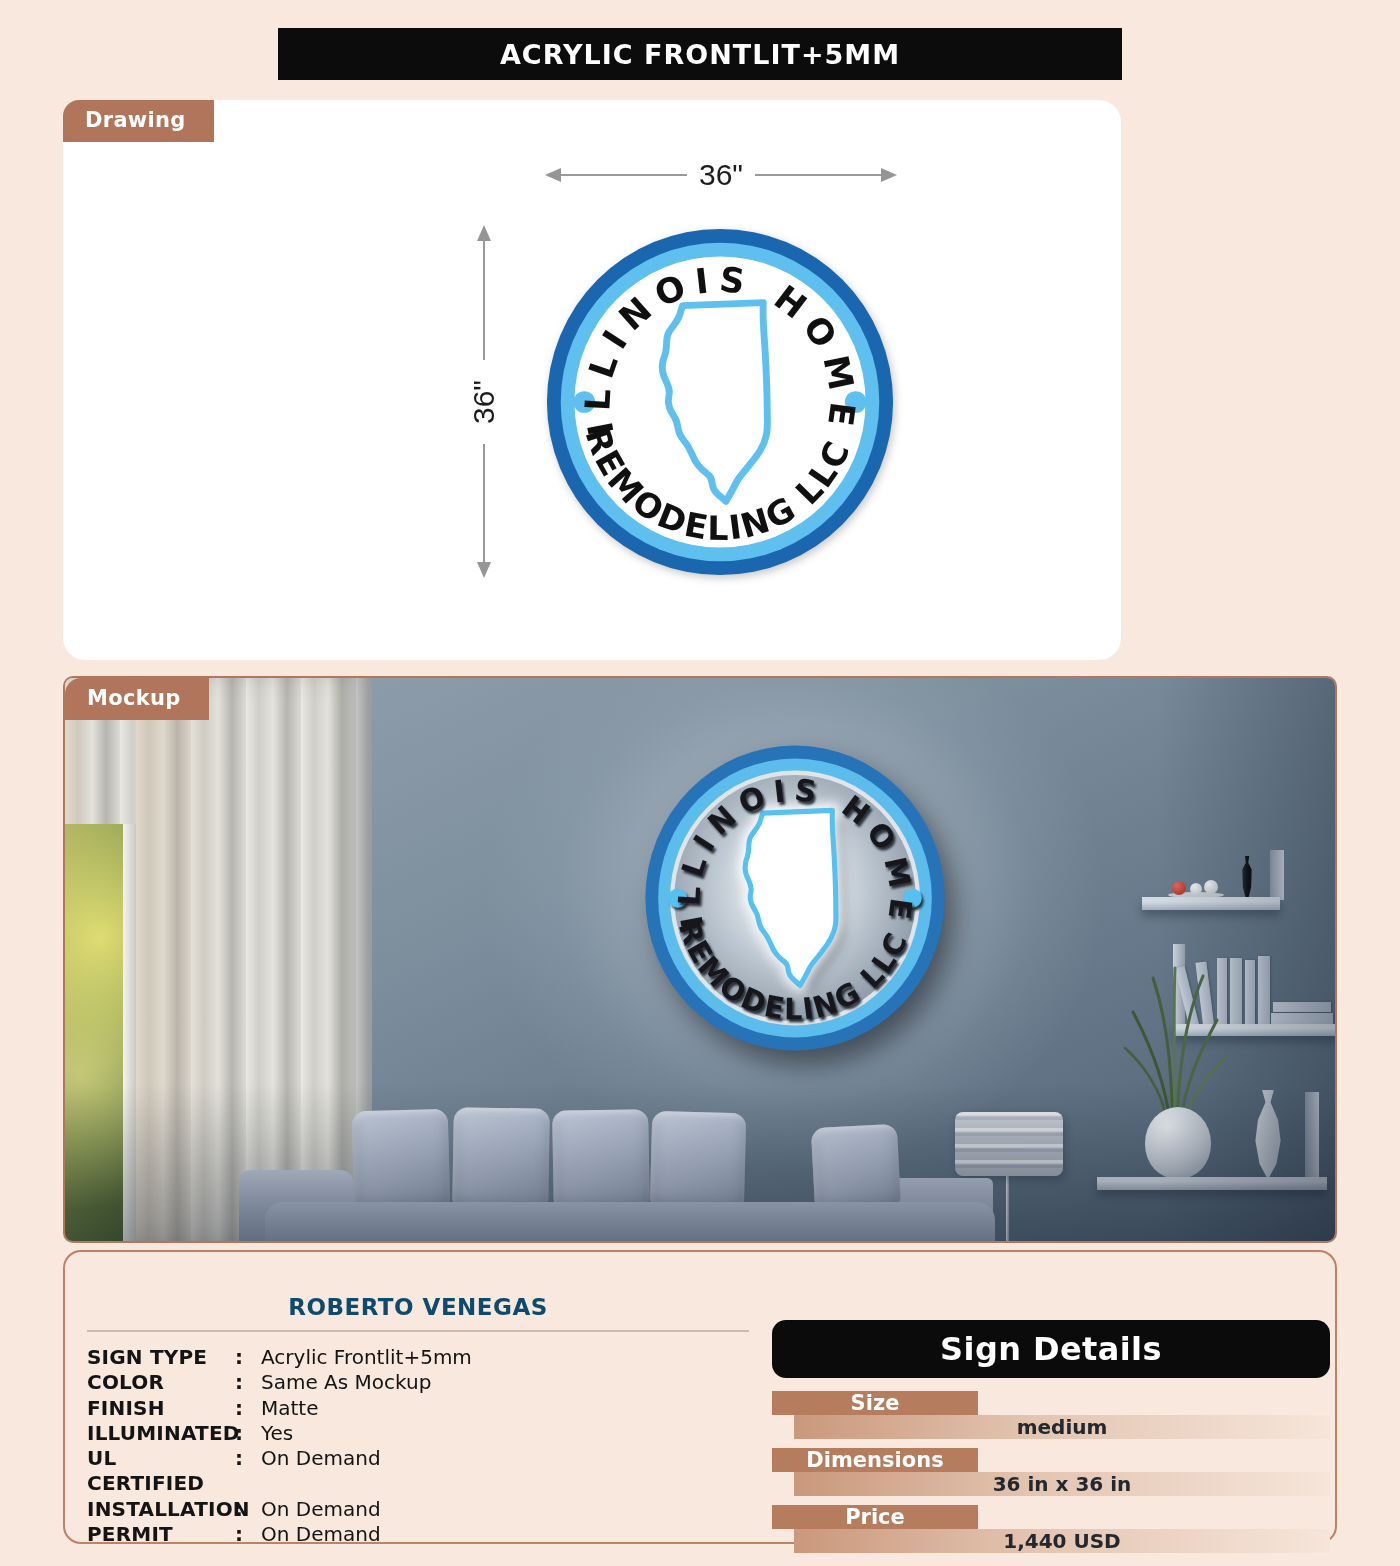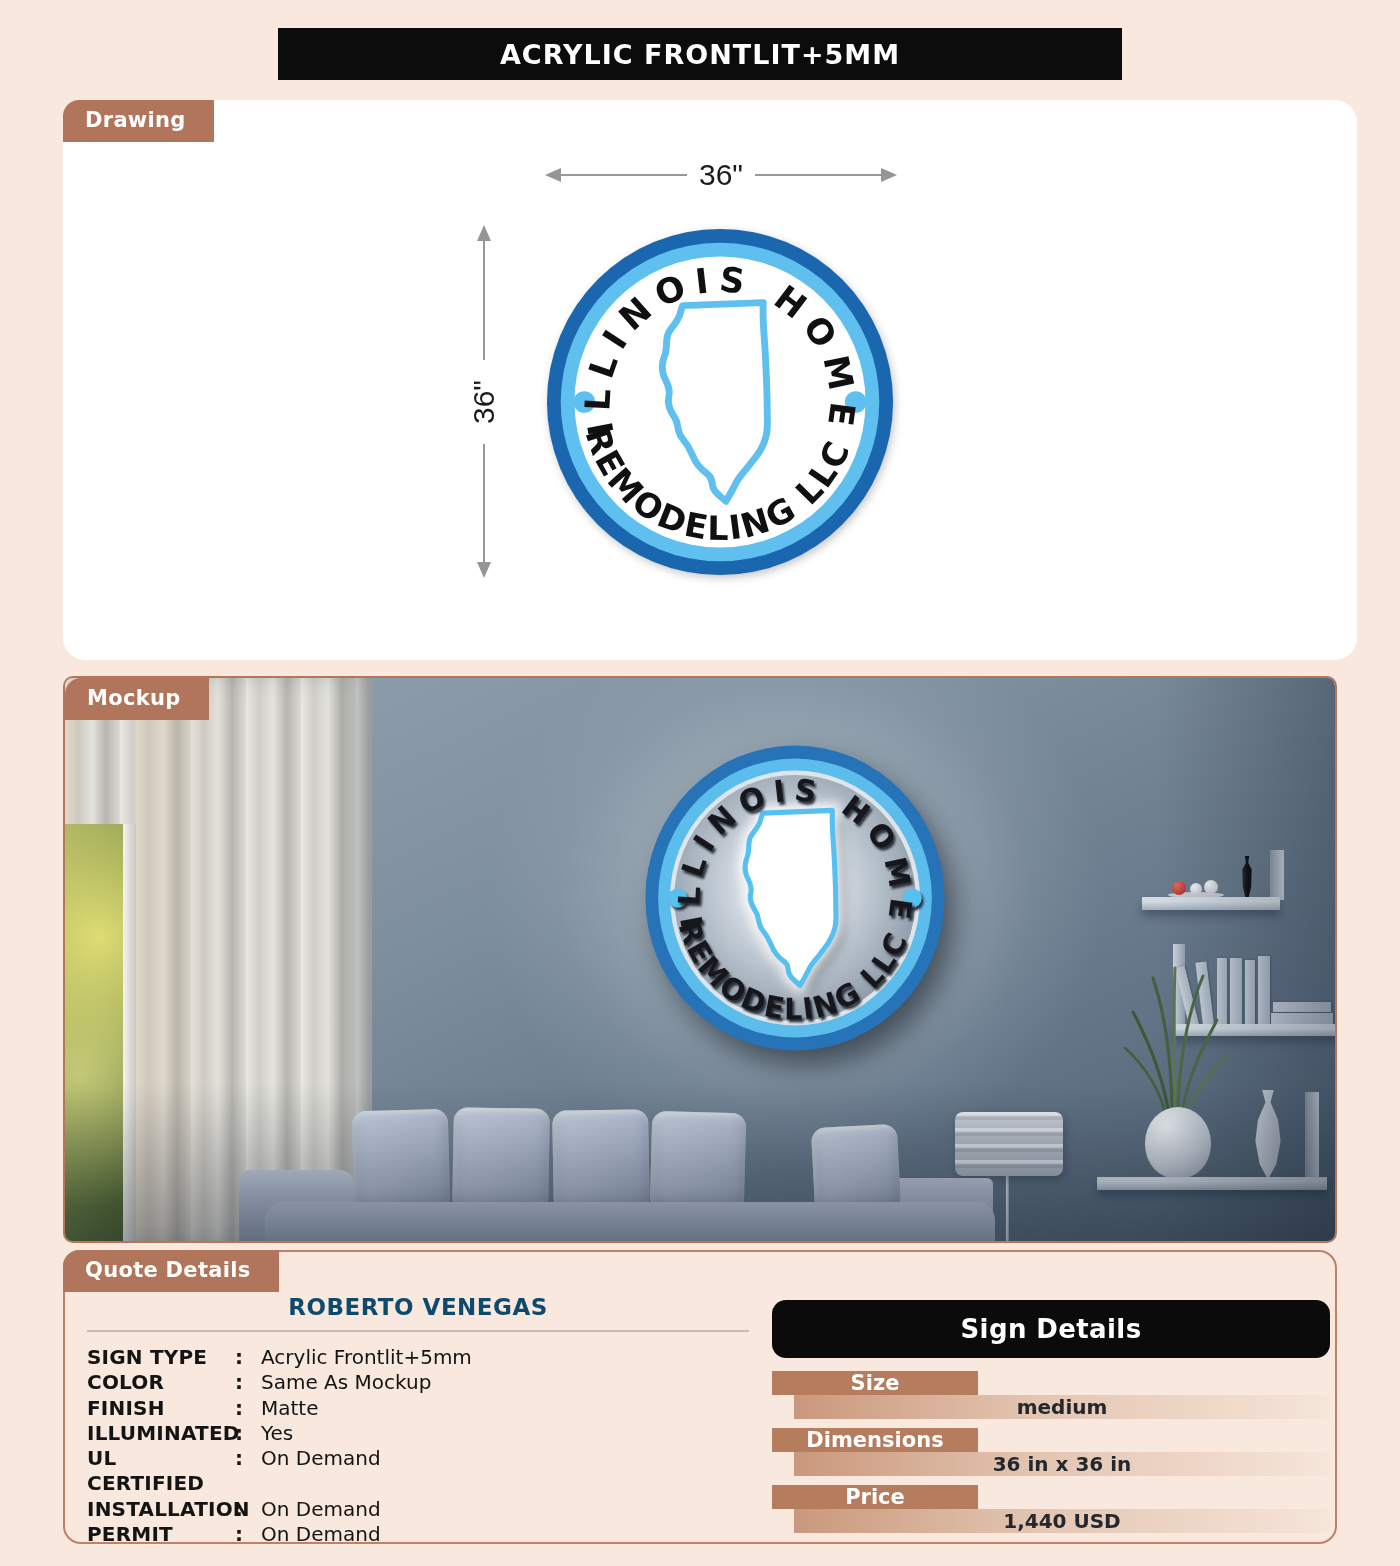--- a/index.html
+++ b/index.html
@@ -16,21 +16,21 @@
     background: #0c0c0c; display: flex; align-items: center; justify-content: center;
     color: #fff; font-weight: bold; font-size: 27px; letter-spacing: 1px;
   }
   
   .panel-tab {
     position: absolute; top: 0; left: 0; z-index: 20;
     background: #b0755a; color: #fff; font-weight: bold; font-size: 21px;
     padding: 8px 28px 10px 22px; border-radius: 16px 0 0 0; letter-spacing: .3px;
   }
   .drawing-panel {
-    position: absolute; left: 63px; top: 100px; width: 1294px; height: 560px;
+    position: absolute; left: 63px; top: 100px; width: 1058px; height: 560px;
     background: #fff; border-radius: 22px;
   }
   .mockup-panel {
     position: absolute; left: 63px; top: 676px; width: 1274px; height: 567px;
     border-radius: 10px; overflow: hidden; border: 2px solid #b3765a;
   }
   .quote-panel {
     position: absolute; left: 63px; top: 1250px; width: 1274px; height: 294px;
     border: 2px solid #bd8166; border-radius: 18px; background: #f8e8de;
   }
@@ -199,21 +199,21 @@
   .quote-left { position: absolute; left: 22px; top: 42px; width: 662px; }
   .customer-name { text-align: center; font-size: 23px; font-weight: bold; letter-spacing: .5px; color: #0c4a6e; }
   .quote-divider { border-top: 2px solid #ccbab0; margin: 10px 0 13px 0; }
   .qrow { display: flex; font-size: 20px; line-height: 25.3px; color: #141414; }
   .qrow .ql { width: 148px; font-weight: bold; letter-spacing: .2px; }
   .qrow .qc { width: 26px; font-weight: bold; }
   .sign-table { position: absolute; left: 707px; top: 48px; width: 558px; }
   .sd-header {
     background: #0b0b0b; color: #fff; border-radius: 14px; height: 58px;
     display: flex; align-items: center; justify-content: center;
-    font-size: 26px; font-weight: bold; letter-spacing: .4px;
+    font-size: 32px; font-weight: bold; letter-spacing: .4px; margin-top: 20px;
   }
   .sd-row { display: flex; height: 44px; margin-top: 13px; flex-direction: column; }
   .sd-label {
     width: 206px; background: #b57d5e; color: #fff;
     display: flex; align-items: center; justify-content: center;
     font-weight: bold; font-size: 21px;
   }
   .sd-value {
     flex: 1; background: linear-gradient(90deg, #ca987c 0%, #e3c5b1 45%, #f6e5da 100%);
     color: #23272e; display: flex; align-items: center; justify-content: center;
@@ -378,21 +378,20 @@
         </text>
         <text font-size="34" font-weight="bold" letter-spacing="2" fill="#14181d" filter="url(#m-txtsh)" font-family="DejaVu Sans, sans-serif">
           <textPath href="#m-bot-arc" startOffset="50%" text-anchor="middle">REMODELING LLC.</textPath>
         </text>
       </svg>
     </div>
     <div class="panel-tab">Mockup</div>
   </div>
 
   <div class="quote-panel">
-    <div class="panel-tab">Quote Details</div>
 
     <div class="quote-left">
       <div class="customer-name">ROBERTO VENEGAS</div>
       <div class="quote-divider"></div>
 
       <div class="qrow">
         <span class="ql">SIGN TYPE</span>
         <span class="qc">:</span>
         <span class="qv">Acrylic Frontlit+5mm</span>
       </div>

